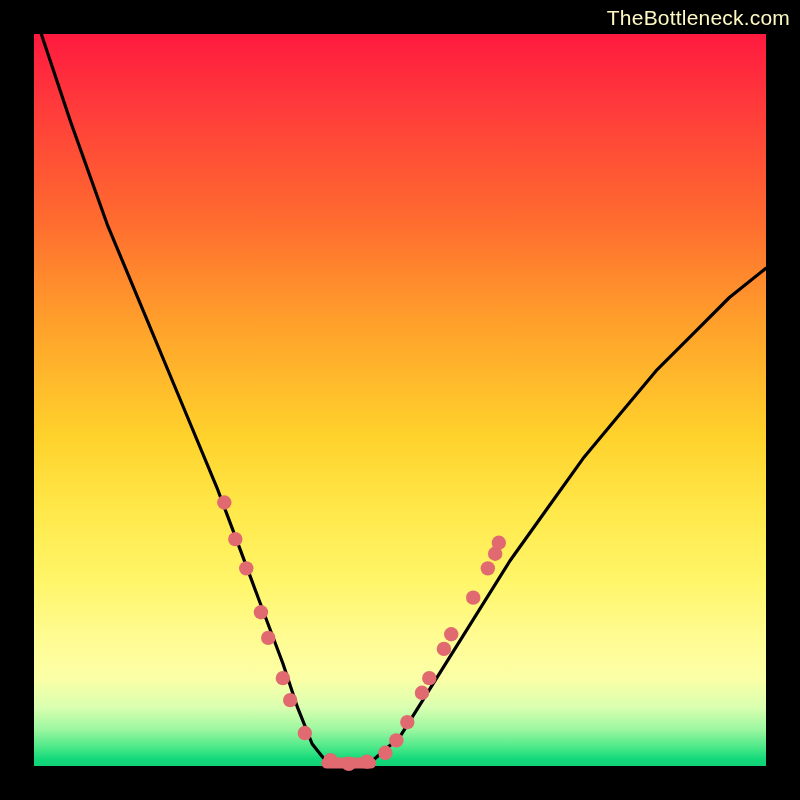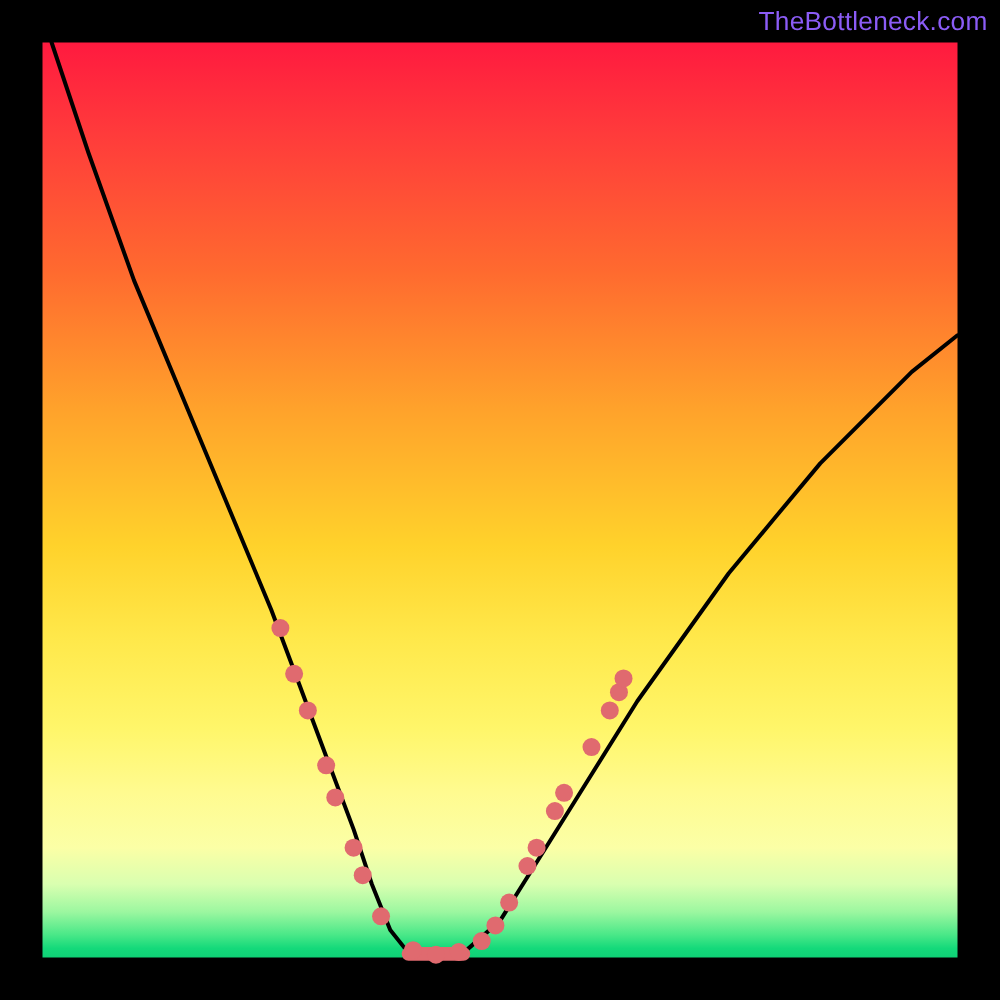--- a/index.html
+++ b/index.html
@@ -39,21 +39,21 @@
       #9cf7a0 95%,
       #4ae888 97.5%,
       #14d97a 99%,
       #0fd176 100%
     );
   }
   .watermark {
     position: absolute;
     top: 6px;
     right: 10px;
-    color: #8b5cf6;
+    color: #fef9c3;
     font-size: 21px;
     font-weight: 500;
     letter-spacing: 0.2px;
     user-select: none;
   }
   svg.curve {
     position: absolute;
     left: 0;
     top: 0;
     width: 732px;

